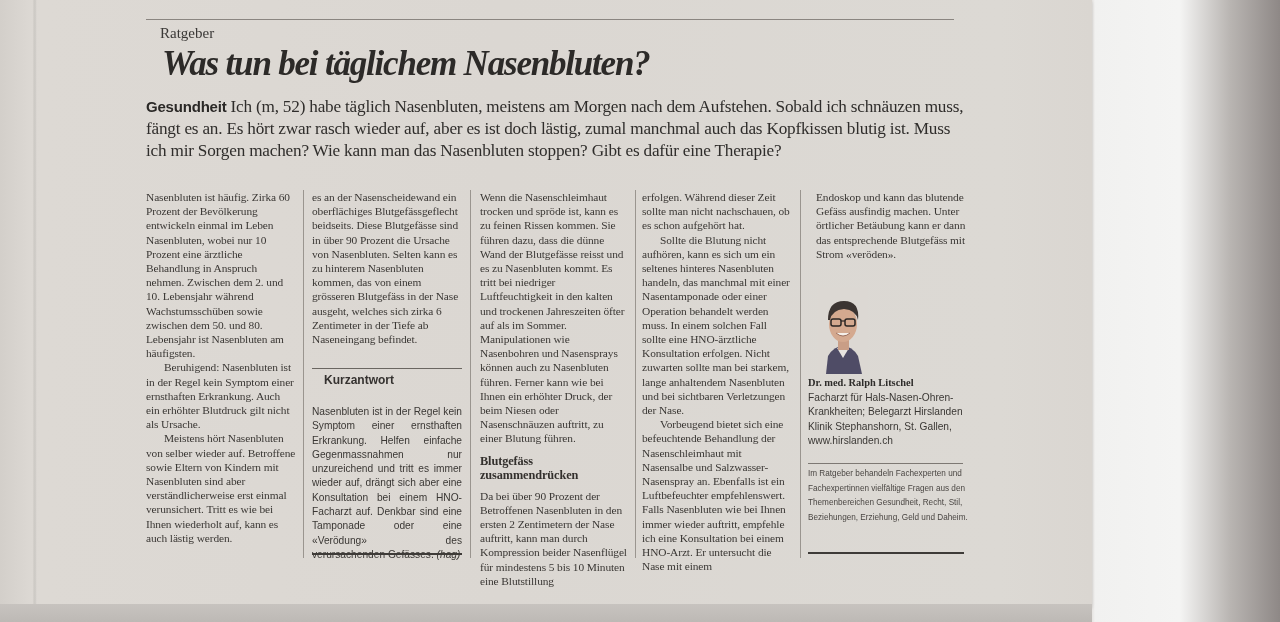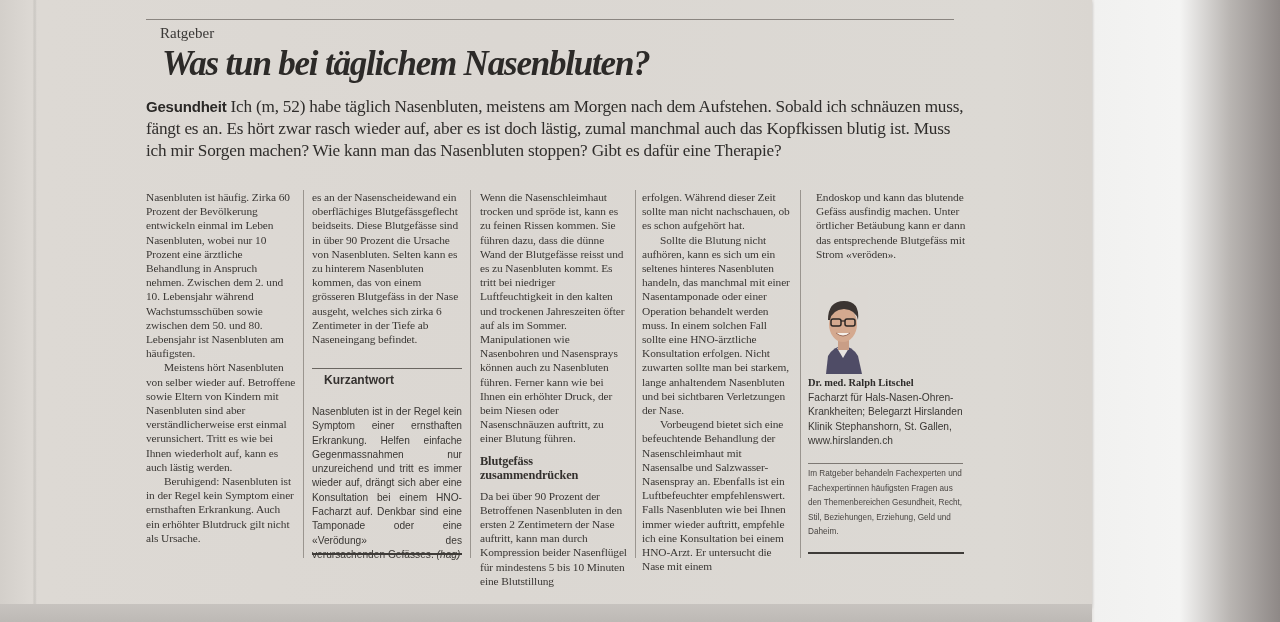--- a/index.html
+++ b/index.html
@@ -103,22 +103,22 @@
 
 <div class="top-rule"></div>
 <div class="kicker">Ratgeber</div>
 <div class="headline">Was tun bei täglichem Nasenbluten?</div>
 <div class="lead">
   <span class="tag">Gesundheit</span><span>Ich (m, 52) habe täglich Nasenbluten, meistens am Morgen nach dem Aufstehen. Sobald ich schnäuzen muss, fängt es an. Es hört zwar rasch wieder auf, aber es ist doch lästig, zumal manchmal auch das Kopfkissen blutig ist. Muss ich mir Sorgen machen? Wie kann man das Nasenbluten stoppen? Gibt es dafür eine Therapie?</span>
 </div>
 
 <div class="col col1">
   <p>Nasenbluten ist häufig. Zirka 60 Prozent der Bevölkerung entwickeln einmal im Leben Nasenbluten, wobei nur 10 Prozent eine ärztliche Behandlung in Anspruch nehmen. Zwischen dem 2. und 10. Lebensjahr während Wachstumsschüben sowie zwischen dem 50. und 80. Lebensjahr ist Nasenbluten am häufigsten.</p>
+  <p class="indent">Beruhigend: Nasenbluten ist in der Regel kein Symptom einer ernsthaften Erkrankung. Auch ein erhöhter Blutdruck gilt nicht als Ursache.</p>
   <p class="indent">Meistens hört Nasenbluten von selber wieder auf. Betroffene sowie Eltern von Kindern mit Nasenbluten sind aber verständlicherweise erst einmal verunsichert. Tritt es wie bei Ihnen wiederholt auf, kann es auch lästig werden.</p>
-  <p class="indent">Beruhigend: Nasenbluten ist in der Regel kein Symptom einer ernsthaften Erkrankung. Auch ein erhöhter Blutdruck gilt nicht als Ursache.</p>
 </div>
 <div class="vrule" style="left:303px; top:190px; height:368px;"></div>
 
 <div class="col col2">
   <p>es an der Nasenscheidewand ein oberflächiges Blutgefässgeflecht beidseits. Diese Blutgefässe sind in über 90 Prozent die Ursache von Nasenbluten. Selten kann es zu hinterem Nasenbluten kommen, das von einem grösseren Blutgefäss in der Nase ausgeht, welches sich zirka 6 Zentimeter in der Tiefe ab Naseneingang befindet.</p>
 </div>
 <div class="box-rule"></div>
 <div class="box-title">Kurzantwort</div>
 <div class="box-text">
   <span>Nasenbluten ist in der Regel kein Symptom einer ernsthaften Erkrankung. Helfen einfache Gegenmassnahmen nur unzureichend und tritt es immer wieder auf, drängt sich aber eine Konsultation bei einem HNO-Facharzt auf. Denkbar sind eine Tamponade oder eine «Verödung» des verursachenden Gefässes.</span> <em>(hag)</em>
@@ -154,14 +154,14 @@
     <path d="M10 32 Q10 13 26 13 Q42 13 40 32 Q38 22 26 21 Q14 22 12 32 Z" fill="#3b3431"></path>
     <rect x="13" y="31" width="10" height="7" rx="2" fill="none" stroke="#2a2624" stroke-width="1.5"></rect>
     <rect x="27" y="31" width="10" height="7" rx="2" fill="none" stroke="#2a2624" stroke-width="1.5"></rect>
     <line x1="23" y1="33" x2="27" y2="33" stroke="#2a2624" stroke-width="1.2"></line>
     <path d="M18 45 Q25 51 32 45" fill="#f5f0ea" stroke="#8a5a4a" stroke-width="0.8"></path>
   </svg>
 </div>
 <div class="author-name">Dr. med. Ralph Litschel</div>
 <div class="author-bio">Facharzt für Hals-Nasen-Ohren-Krankheiten; Belegarzt Hirslanden Klinik Stephanshorn, St. Gallen, www.hirslanden.ch</div>
 <div class="info-rule"></div>
-<div class="info-text">Im Ratgeber behandeln Fachexperten und Fachexpertinnen häufigsten Fragen aus den Themenbereichen Gesundheit, Recht, Stil, Beziehungen, Erziehung, Geld und Daheim.</div>
+<div class="info-text">Im Ratgeber behandeln Fachexperten und Fachexpertinnen vielfältige Fragen aus den Themenbereichen Gesundheit, Recht, Stil, Beziehungen, Erziehung, Geld und Daheim.</div>
 <div class="info-bottom"></div>
 
 </body></html>

